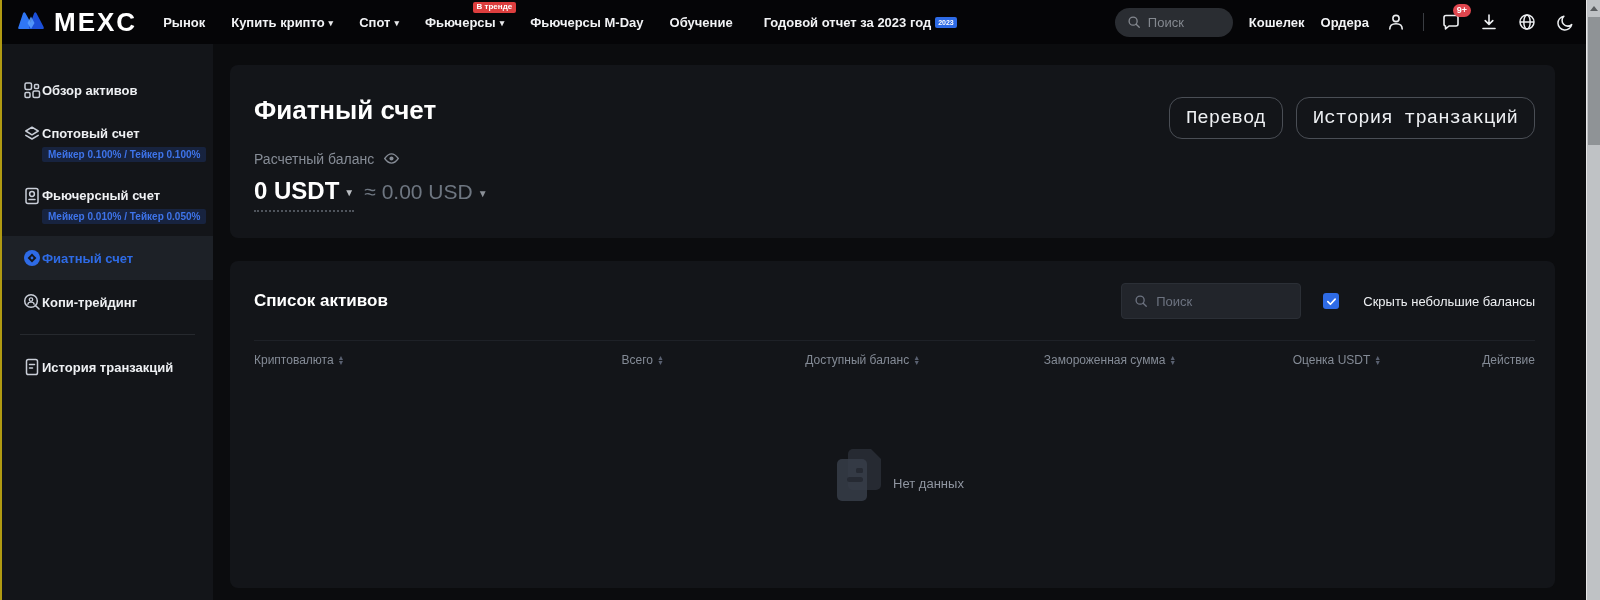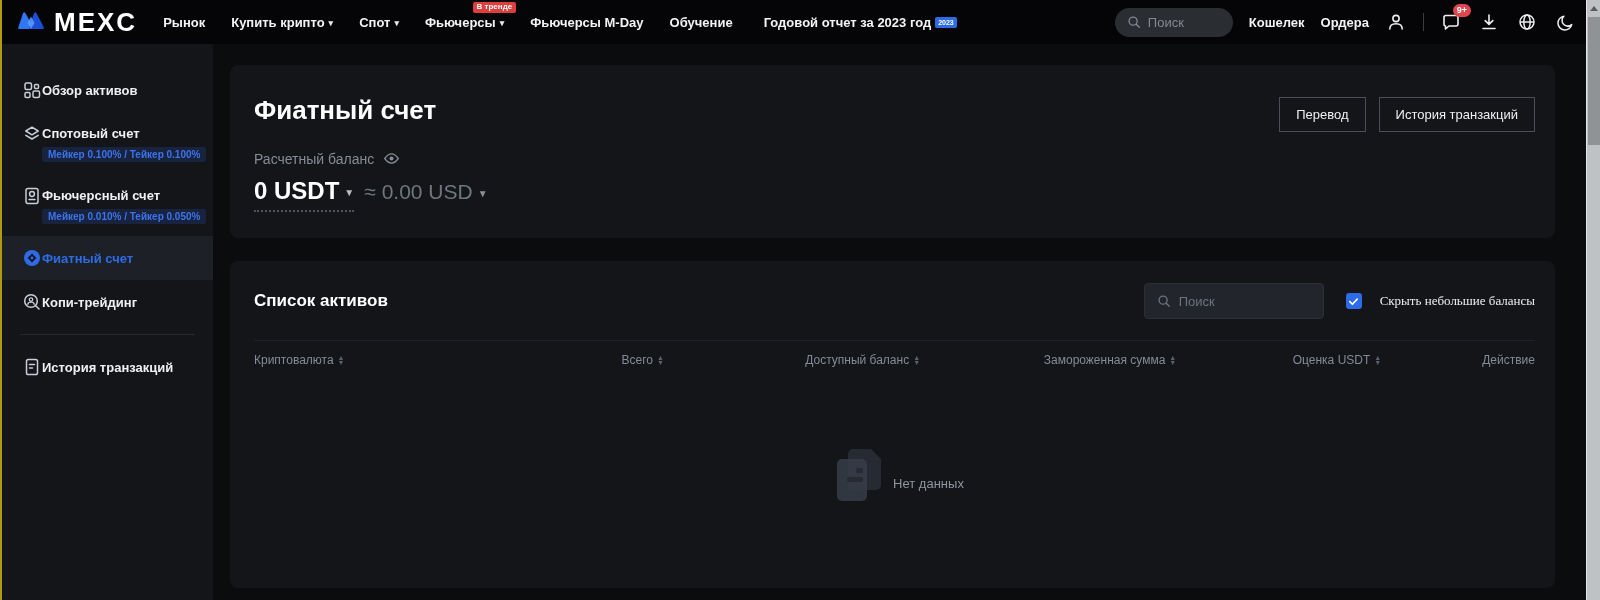--- a/index.html
+++ b/index.html
@@ -37,38 +37,38 @@
   .side-divider { height:1px; background:#26292e; margin:10px 18px; }
   .sicon { width:20px; height:20px; flex:none; }
 
   .content { flex:1; padding:21px 45px 0 17px; display:flex; flex-direction:column; }
   .card { background:#131519; border-radius:8px; }
 
   
   .card-top { height:173px; padding:30px 20px 0 24px; position:relative; }
   .page-title { color:#ffffff; font-size:26px; font-weight:700; }
   .top-actions { position:absolute; top:32px; right:20px; display:flex; gap:13px; }
-  .btn-outline { background:transparent; border:1px solid #4a4e55; border-radius:0; color:#eef0f3; font-size:13px; padding:9px 16px; cursor:pointer; font-family:Liberation Sans, sans-serif; }
+  .btn-outline { background:transparent; border:1px solid #4a4e55; border-radius:13px; color:#eef0f3; font-size:19px; padding:9px 16px; cursor:pointer; font-family:Liberation Mono, monospace; }
   .balance-label-row { margin-top:24px; display:flex; align-items:center; gap:9px; }
   .balance-label { color:#868c96; font-size:14px; }
   .balance-row { margin-top:10px; display:flex; align-items:baseline; gap:10px; }
   .balance-main { display:inline-flex; align-items:center; gap:5px; border-bottom:2px dotted #4f545c; padding-bottom:5px; color:#fff; font-size:24px; font-weight:700; cursor:pointer; }
   .balance-main .caret { font-size:10px; color:#b9bcc1; }
   .balance-approx { display:inline-flex; align-items:center; gap:5px; color:#6e7681; font-size:21px; cursor:pointer; }
   .balance-approx .caret { font-size:10px; color:#8b9097; }
 
   
   .card-assets { margin-top:23px; height:327px; padding:22px 20px 0 24px; display:flex; flex-direction:column; }
   .assets-head { display:flex; align-items:center; justify-content:space-between; }
   .assets-title { color:#fff; font-size:17px; font-weight:700; }
   .assets-tools { display:flex; align-items:center; gap:22px; }
   .assets-search { display:flex; align-items:center; gap:8px; background:#22252b; border:1px solid #2b2f36; border-radius:4px; height:36px; width:180px; padding:0 12px; }
   .assets-search input { background:transparent; border:none; outline:none; color:#d5d8dc; font-size:13px; width:120px; font-family:"Liberation Sans", sans-serif; }
   .assets-search input::placeholder { color:#6d7380; }
-  .check-row { display:flex; align-items:flex-end; gap:18px; cursor:pointer;font-family:Liberation Serif, serif; }
+  .check-row { display:flex; align-items:flex-end; gap:24px; cursor:pointer; }
   .checkbox { width:16px; height:16px; border-radius:3px; background:#2e6be6; display:flex; align-items:center; justify-content:center; flex:none; }
   .check-label { color:#eef0f3; font-size:13px; }
 
   .thead { display:flex; align-items:flex-start; margin-top:21px; border-top:1px solid #1e2127; padding:12px 0 14px; }
   .th { display:flex; align-items:center; gap:4px; color:#848b96; font-size:12px; cursor:pointer; }
   .th.right { justify-content:flex-end; }
   .col-0 { width:17%; } .col-1 { width:15%; } .col-2 { width:20%; }
   .col-3 { width:20%; } .col-4 { width:16%; } .col-5 { width:12%; }
   .sort { display:flex; flex-direction:column; line-height:0; }
   .sort span { font-size:7px; color:#596070; line-height:5px; }

